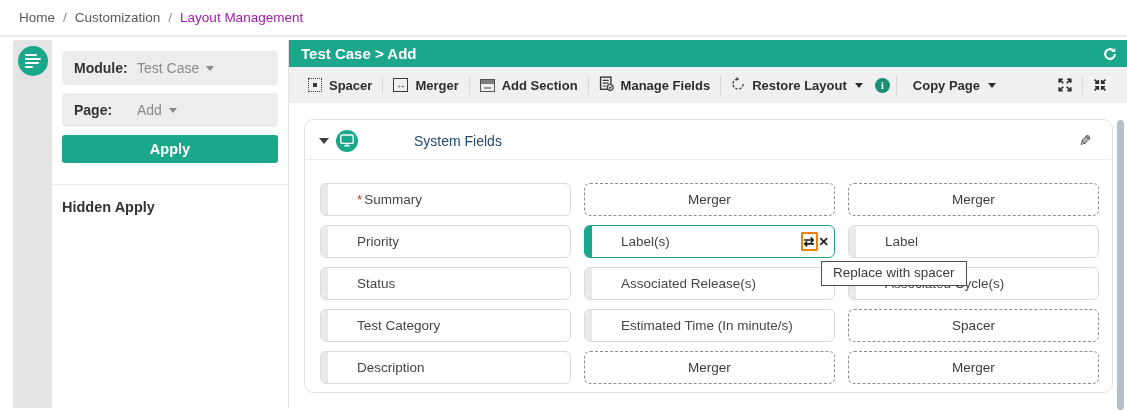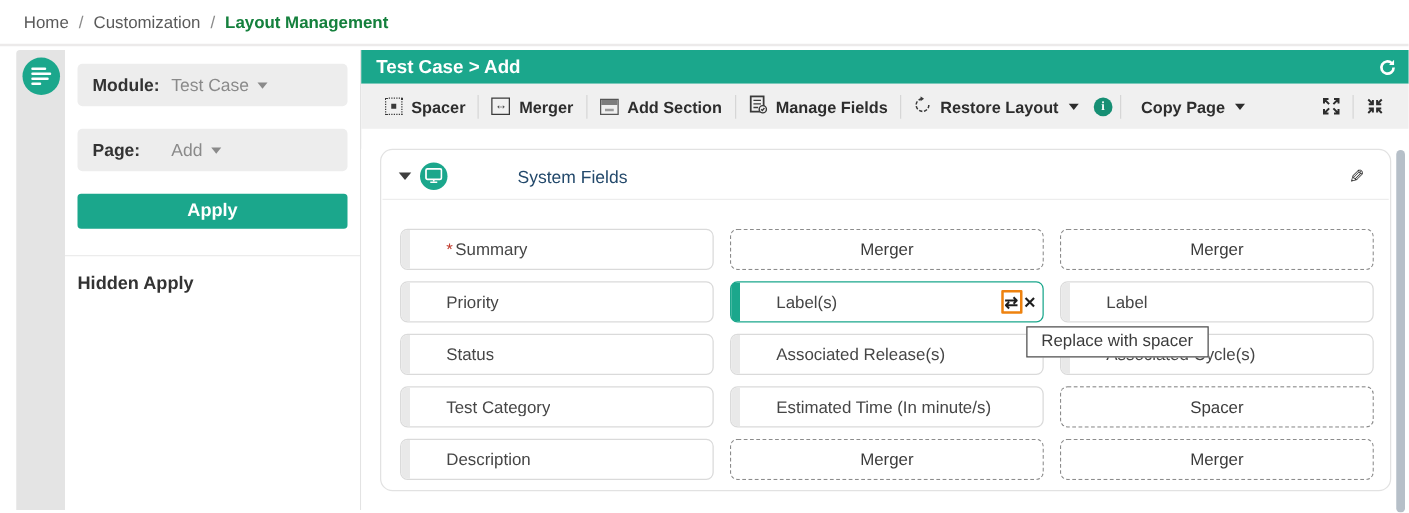--- a/index.html
+++ b/index.html
@@ -5,37 +5,37 @@
   * { margin:0; padding:0; box-sizing:border-box; }
   html,body { width:1127px; height:410px; background:#fff; overflow:hidden;
     font-family:"Liberation Sans", sans-serif; -webkit-font-smoothing:antialiased; }
   .page { position:relative; width:1127px; height:324px; }
 
   
   .breadcrumb { height:37px; display:flex; align-items:center; padding-left:19px;
     border-bottom:2px solid #eceaea; background:#fff; font-size:13.5px; color:#5a5a5a; }
   .crumb { color:#5a5a5a; cursor:pointer; }
   .crumb-sep { margin:0 8px; color:#8a8a8a; }
-  .crumb.current { font-weight:bold; color:#15803d; }
+  .crumb.current { font-weight:normal; color:#a21caf; }
 
   
   .body-row { display:flex; height:371px; }
 
   .icon-strip { width:39px; margin-left:13px; margin-top:3px; background:#e4e4e4;
     border-radius:3px 0 0 0; display:flex; justify-content:center; padding-top:6px; }
   .menu-circle { width:30px; height:30px; border-radius:50%; background:var(--accent);
     display:flex; flex-direction:column; justify-content:center; align-items:flex-start;
     padding-left:7px; gap:2px; cursor:pointer; }
   .menu-circle i { display:block; height:2px; background:#fff; border-radius:1px; }
   .menu-circle i:nth-child(1){width:12px;} .menu-circle i:nth-child(2){width:16px;}
   .menu-circle i:nth-child(3){width:14px;} .menu-circle i:nth-child(4){width:8px;}
 
   .sidebar { width:236px; background:#fff; padding:11px 10px 0 10px; margin-top:3px; }
   .dd-box { background:#ededed; border-radius:4px; height:34px; display:flex;
-    align-items:center; padding:0 12px; margin-bottom:18px; cursor:pointer; }
+    align-items:center; padding:0 12px; margin-bottom:8px; cursor:pointer; }
   .dd-label { font-weight:bold; color:#333; font-size:14px; width:63px; }
   .dd-value { color:#8a8a8a; font-size:14px; display:flex; align-items:center; }
   .caret { width:0; height:0; border:4px solid transparent; border-top-width:5px;
     margin-left:7px; margin-top:4px; }
   .dd-value .caret { border-top-color:#8a8a8a; }
   .apply-btn { display:block; width:100%; height:28px; background:var(--accent); color:#fff;
     font-weight:bold; font-size:14.5px; border:none; border-radius:3px; cursor:pointer; }
   .side-divider { height:1px; background:#ececec; margin:21px -10px 0 -10px; }
   .hidden-fields { font-weight:bold; color:#333; font-size:14.5px; margin-top:14px; }
 

